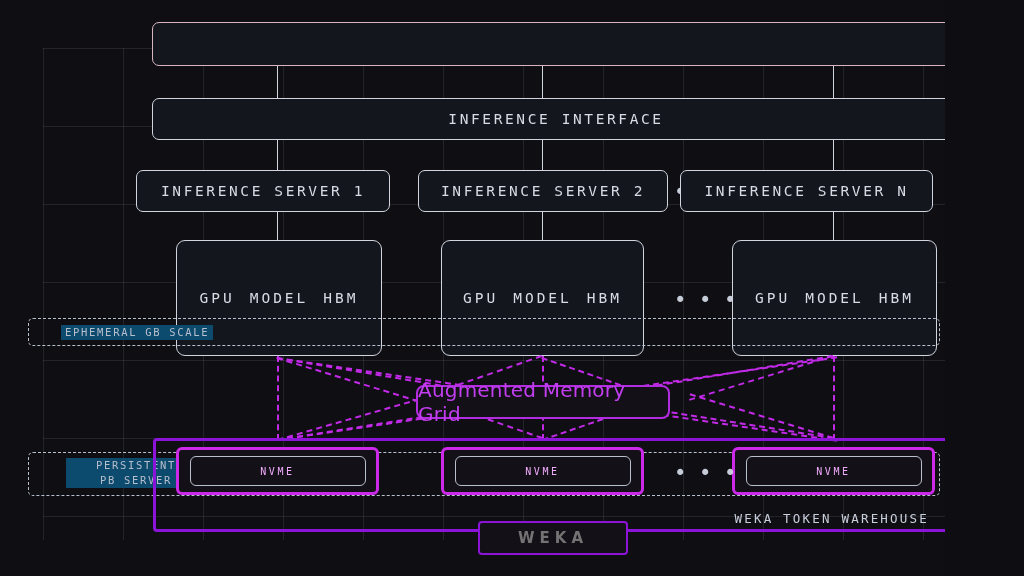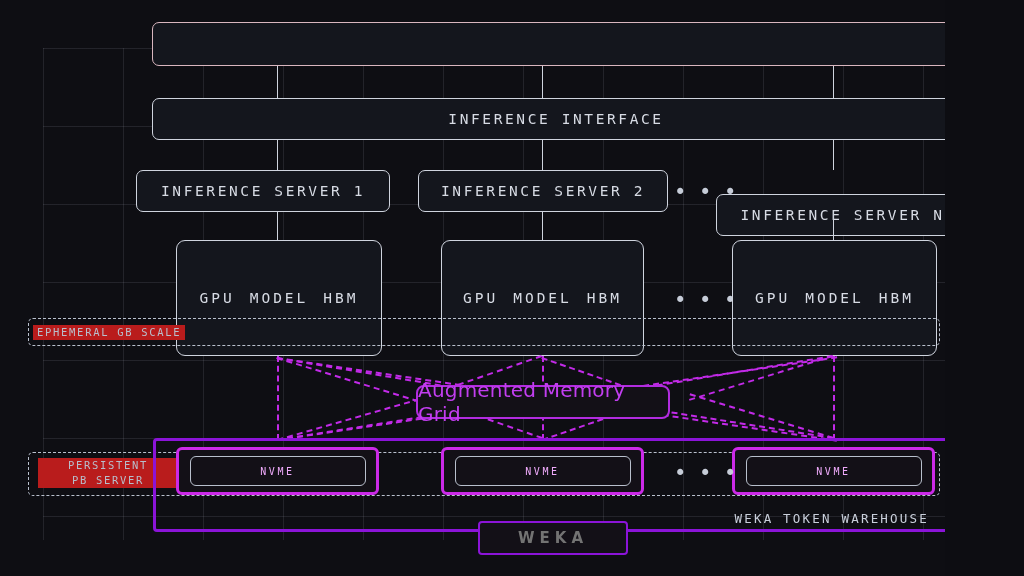--- a/index.html
+++ b/index.html
@@ -21,21 +21,21 @@
   
   #top-empty{left:152px;top:22px;width:808px;height:44px;border:1.6px solid #d9b6bf;}
 
   
   #iface{left:152px;top:98px;width:808px;height:42px;border:1.4px solid #cfd4de;}
 
   
   .server{top:170px;height:42px;border:1.4px solid #cfd4de;}
   #srv1{left:136px;width:254px;}
   #srv2{left:418px;width:250px;}
-  #srvN{left:716px;width:253px;margin-top:24px;}
+  #srvN{left:680px;width:253px;}
 
   
   .gpu{top:240px;height:116px;border:1.4px solid #cfd4de;border-radius:9px;
        flex-direction:row;justify-content:center;gap:15px;background:#14161d;}
   #gpu1{left:176px;width:206px;}
   #gpu2{left:441px;width:203px;}
   #gpuN{left:732px;width:205px;}
   .gpu .lbl{font-size:14.5px;letter-spacing:3px;}
 
   
@@ -44,21 +44,21 @@
   
   .dots{position:absolute;color:#c6ccd8;font-size:21px;letter-spacing:3px;
         font-family:"DejaVu Sans","Liberation Sans",sans-serif;line-height:1;}
 
   
   .scalebox{position:absolute;box-sizing:border-box;border:1.5px dashed #b9c0cd;
             border-radius:5px;display:flex;align-items:center;}
   #ephemeral{left:28px;top:318px;width:912px;height:28px;}
   #persistent{left:28px;top:452px;width:912px;height:44px;}
   .scalelabel{position:absolute;color:#b8bfcc;font-size:10.5px;letter-spacing:1.7px;
-              text-align:center;line-height:15px;background:#b91c1c;padding:0 4px;}
+              text-align:center;line-height:15px;background:#0c4a6e;padding:0 4px;margin-left:28px;}
   #ephemeral-label{left:33px;top:325px;}
   #persistent-label{left:38px;top:458px;width:132px;}
 
   
   .amg{position:absolute;left:416px;top:385px;width:254px;height:34px;
        box-sizing:border-box;border:2px solid #b22ce0;border-radius:8px;background:#131017;
        display:flex;align-items:center;justify-content:center;}
   .amg span{color:#c23ef0;font-size:20px;letter-spacing:.2px;
             font-family:"DejaVu Sans","Liberation Sans",sans-serif;}
 

